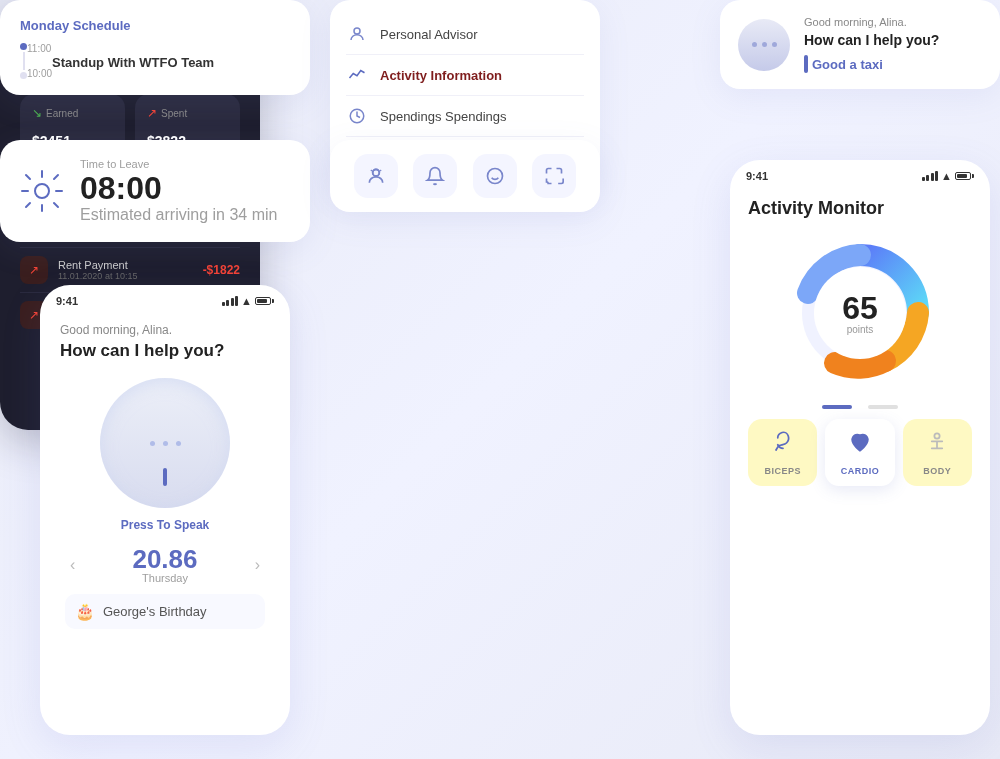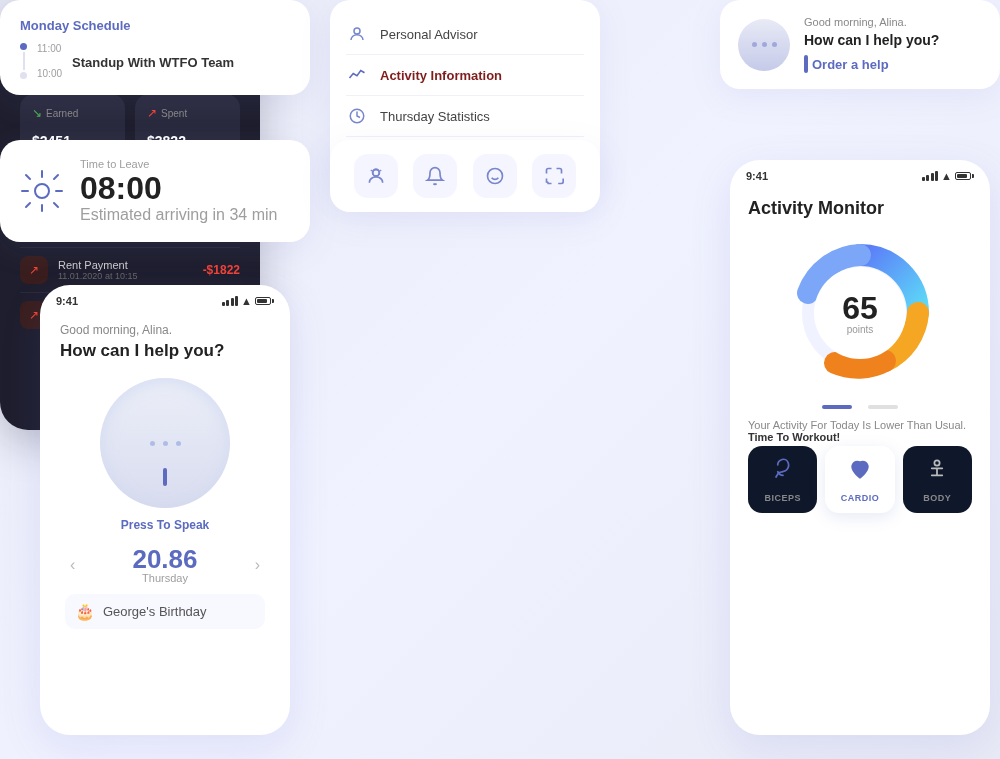--- a/index.html
+++ b/index.html
@@ -28,21 +28,20 @@
     }
     .monday-title {
       color: #5c6bc0;
       font-size: 13px;
       font-weight: 600;
       margin-bottom: 10px;
     }
     .monday-event {
       display: flex;
       align-items: center;
-      gap: 10px;
     }
     .monday-time-line {
       display: flex;
       flex-direction: column;
       align-items: center;
       gap: 2px;
     }
     .time-dot {
       width: 7px; height: 7px;
       border-radius: 50%;
@@ -451,21 +450,21 @@
       font-weight: 700;
       color: #5c6bc0;
       margin: 12px 0 10px 0;
     }
     .train-options {
       display: flex;
       gap: 8px;
     }
     .train-option {
       flex: 1;
-      background: #0f172a;
+      background: #fef9c3;
       border-radius: 14px;
       padding: 10px 6px;
       text-align: center;
       cursor: pointer;
     }
     .train-option.active {
       background: #fff;
       box-shadow: 0 4px 16px rgba(92,107,192,0.15);
     }
     .train-icon {
@@ -578,21 +577,21 @@
     </div>
     <span class="menu-label">Activity Information</span>
   </div>
   <div class="menu-item">
     <div class="menu-icon">
       <svg width="18" height="18" viewBox="0 0 24 24" fill="none" stroke="#7986cb" stroke-width="2">
           <circle cx="12" cy="12" r="9"></circle>
           <polyline points="12,6 12,12 16,14"></polyline>
         </svg>
     </div>
-    <span class="menu-label">Thursday Statistics</span>
+    <span class="menu-label">Spendings Spendings</span>
   </div>
   <div class="menu-item">
     <div class="menu-icon">
       <svg width="18" height="18" viewBox="0 0 24 24" fill="none" stroke="#7986cb" stroke-width="2">
           <circle cx="12" cy="8" r="4"></circle>
           <path d="M4 20c0-4 3.6-7 8-7s8 3 8 7"></path>
         </svg>
     </div>
     <span class="menu-label">My profile</span>
   </div>
@@ -606,21 +605,21 @@
         <div class="avatar-dot"></div>
         <div class="avatar-dot"></div>
       </div>
     </div>
   </div>
   <div class="assistant-small-text">
     <h4>Good morning, Alina.</h4>
     <h3>How can I help you?</h3>
     <button class="order-taxi-btn">
       <div class="taxi-indicator"></div>
-      <span>Order a help</span>
+      <span>Good a taxi</span>
     </button>
   </div>
 </div>
 
 <div class="card time-leave-card">
   <div class="sun-wrapper">
     <div class="sun-inner"></div>
 
     <svg width="44" height="44" style="position:absolute;top:0;left:0;">
       <line x1="22" y1="2" x2="22" y2="8" stroke="#5c6bc0" stroke-width="2" stroke-linecap="round"></line>
@@ -809,24 +808,20 @@
       </svg>
       <div class="donut-center">
         <div class="donut-points">65</div>
         <div class="donut-label">points</div>
       </div>
     </div>
     <div class="activity-tabs">
       <div class="activity-tab at-active"></div>
       <div class="activity-tab at-inactive"></div>
     </div>
-    <div class="activity-message">
-      <span>Your Activity For Today Is Lower Than Usual.</span>
-      <strong>Time To Workout!</strong>
-    </div>
     <div class="train-options">
       <div class="train-option">
         <div class="train-icon">
           <svg width="28" height="28" viewBox="0 0 32 32" fill="none">
             <path d="M8 24c0 0 2-4 4-5s6-1 8-3 3-5 2-8-4-5-7-4-5 3-5 6" stroke="#5c6bc0" stroke-width="2" fill="none" stroke-linecap="round"></path>
             <path d="M10 18c1 2 3 4 6 4" stroke="#5c6bc0" stroke-width="2" stroke-linecap="round"></path>
           </svg>
         </div>
         <div class="train-label">BICEPS</div>
       </div>

